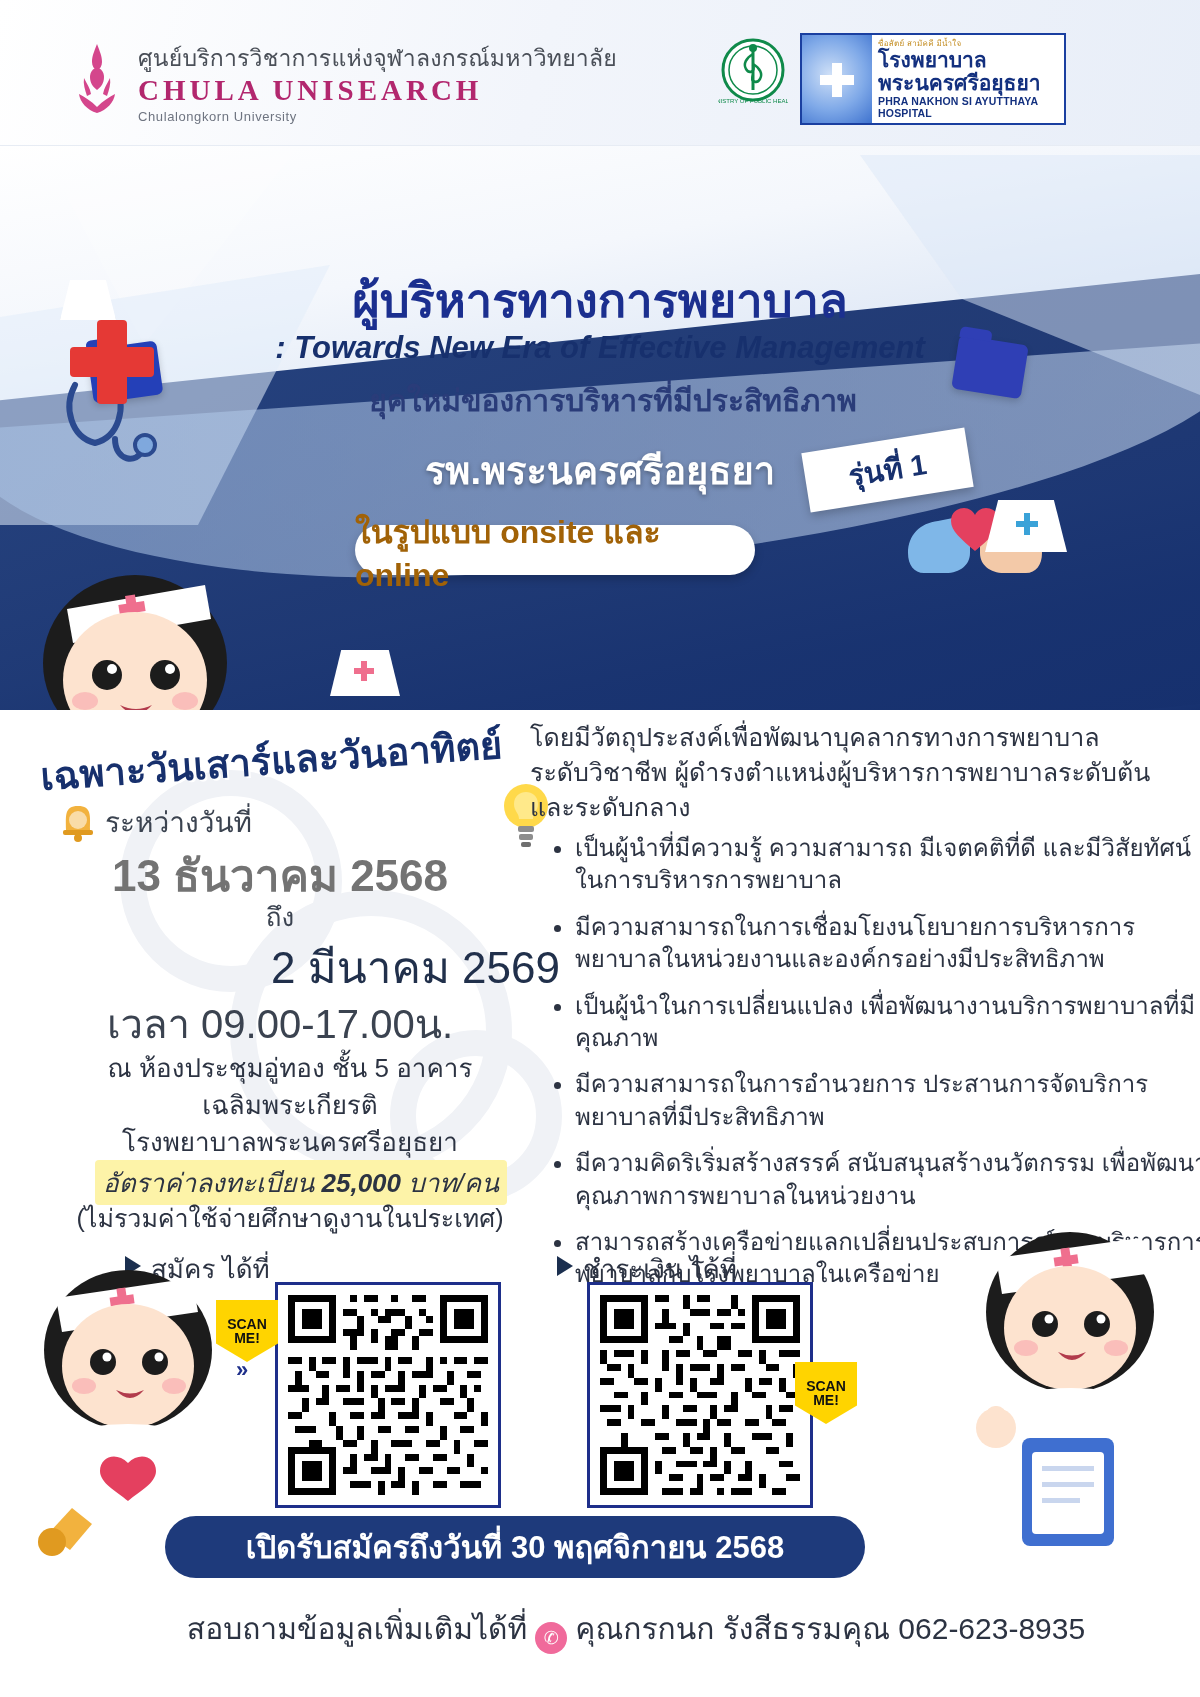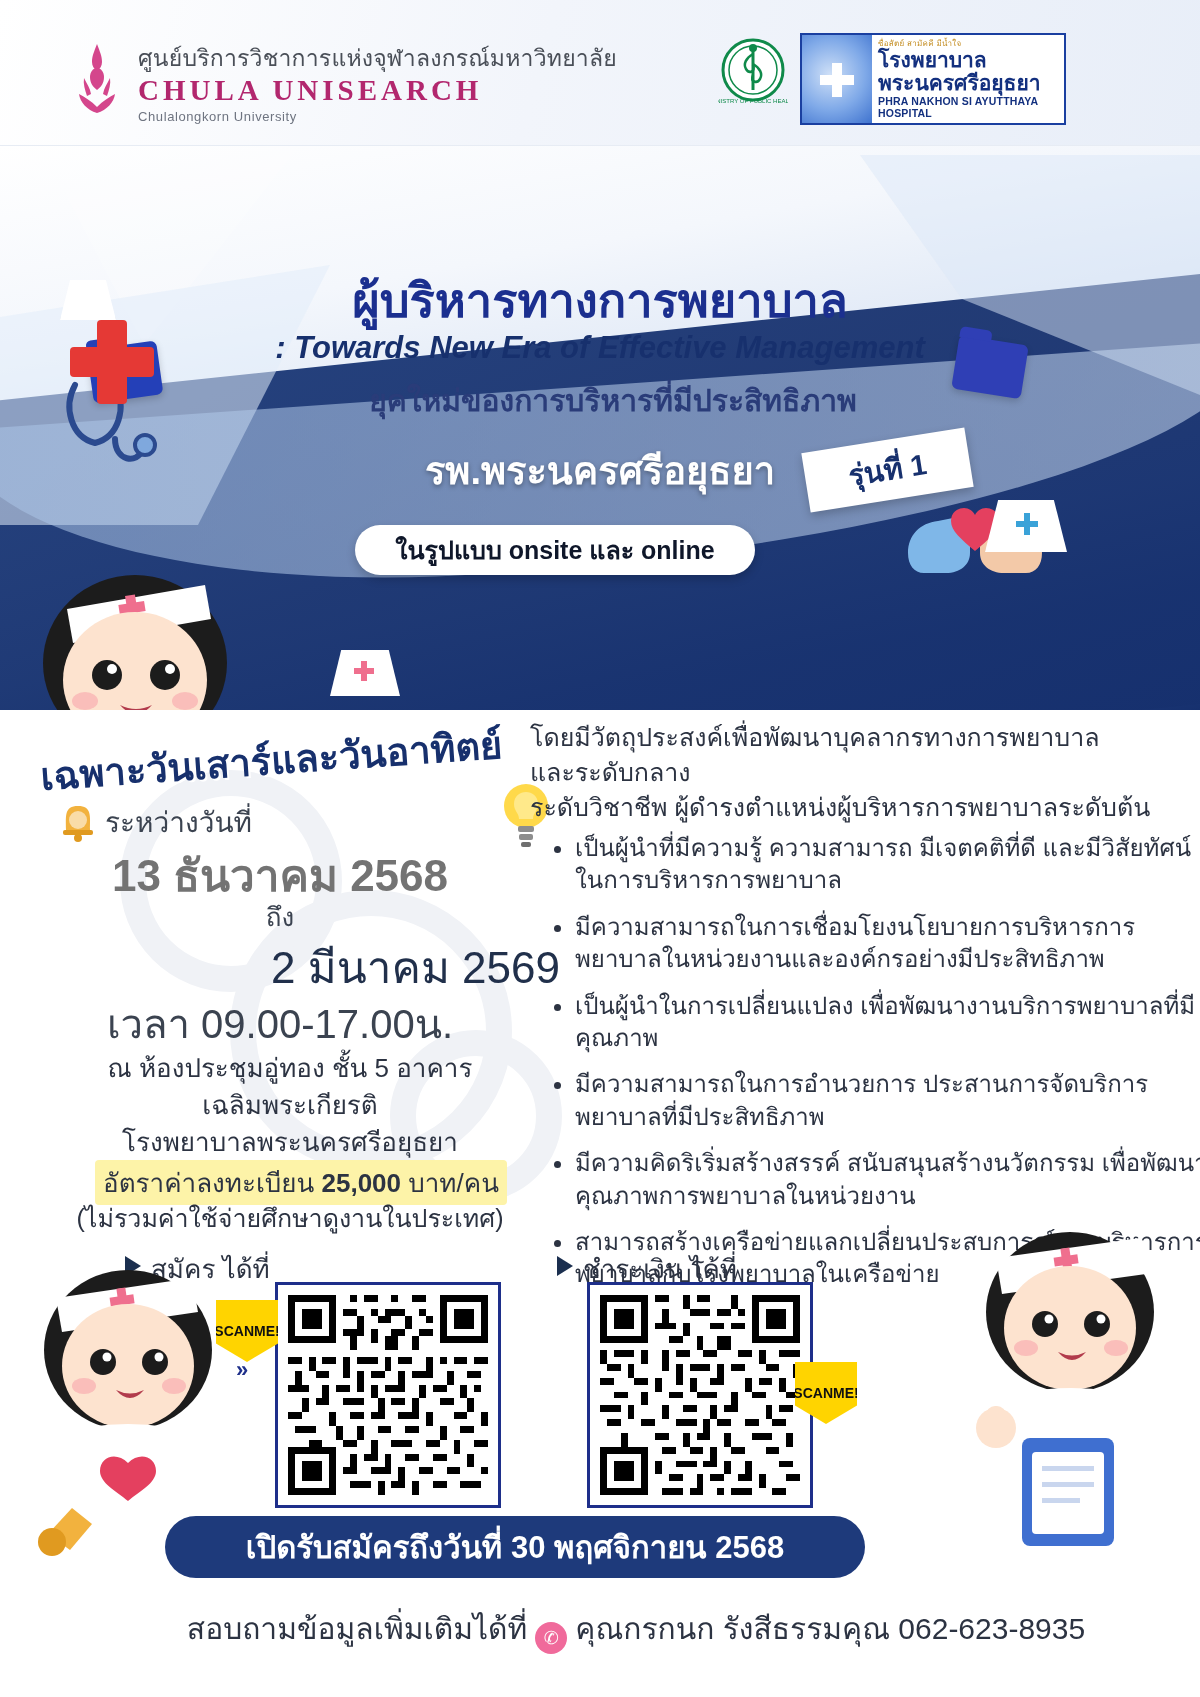--- a/index.html
+++ b/index.html
@@ -103,21 +103,21 @@
     box-shadow:0 4px 10px rgba(0,0,0,.22);z-index:6;
     display:flex;align-items:center;justify-content:center;
   }
   .batch-tag span{font-size:29px;font-weight:800;color:#17306d;}
   .mode-pill{
     position:absolute;left:355px;top:380px;width:400px;height:50px;
     background:#ffffff;border-radius:26px;z-index:6;
     display:flex;align-items:center;justify-content:center;
     box-shadow:0 4px 10px rgba(0,0,0,.2);
   }
-  .mode-pill span{font-size:25px;font-weight:700;color:#0f172a;}
+  .mode-pill span{font-size:32px;font-weight:700;color:#a16207;}
 
   
   .cross-icon{position:absolute;left:70px;top:175px;width:84px;height:84px;z-index:5;}
   .cross-icon:before,.cross-icon:after{content:"";position:absolute;background:#e53935;border-radius:4px;}
   .cross-icon:before{left:27px;top:0;width:30px;height:84px;}
   .cross-icon:after{left:0;top:27px;width:84px;height:30px;}
   .mini-hat{position:absolute;left:60px;top:135px;width:56px;height:40px;background:#fff;z-index:6;
     clip-path:polygon(0 100%,18% 0,82% 0,100% 100%);box-shadow:0 2px 4px rgba(0,0,0,.15);}
   .mini-hat:after{content:"";position:absolute;left:21px;top:10px;width:14px;height:14px;}
   .stetho{position:absolute;left:55px;top:230px;width:110px;height:110px;z-index:4;}
@@ -157,21 +157,21 @@
   .bell{position:absolute;left:58px;top:96px;width:40px;height:46px;}
   .bulb{position:absolute;left:500px;top:80px;width:52px;height:70px;}
 
   .between-label{position:absolute;left:105px;top:100px;font-size:28px;color:#3b4350;}
   .date1{position:absolute;left:0;top:140px;width:560px;text-align:center;font-size:44px;font-weight:800;color:#737373;}
   .to-label{position:absolute;left:0;top:196px;width:560px;text-align:center;font-size:26px;color:#3b4350;}
   .date2{position:absolute;left:0;top:232px;width:560px;text-align:right;font-size:44px;font-weight:400;color:#21304b;}
   .time-line{position:absolute;left:0;top:292px;width:560px;text-align:center;font-size:40px;color:#3b4350;}
   .venue{position:absolute;left:20px;top:350px;width:540px;text-align:center;font-size:26px;color:#2c3342;line-height:1.42;}
   .fee-line{position:absolute;left:95px;top:460px;width:400px;text-align:center;font-size:26px;color:#2c3342;
-    background:#fdf3a8;padding:2px 6px;border-radius:4px;}
+    background:#fdf3a8;padding:2px 6px;border-radius:4px;font-style:italic;}
   .fee-amount{font-weight:800;}
   .fee-note{position:absolute;left:20px;top:498px;width:540px;text-align:center;font-size:25px;color:#2c3342;}
 
   .apply-label{position:absolute;left:125px;top:548px;font-size:26px;color:#2c3342;}
   .pay-label{position:absolute;left:557px;top:548px;font-size:26px;color:#2c3342;}
   .tri{display:inline-block;width:0;height:0;border-left:16px solid #1b2f4f;border-top:10px solid transparent;border-bottom:10px solid transparent;margin-right:10px;vertical-align:2px;}
 
   
   .objective{
     position:absolute;left:530px;top:20px;width:650px;
@@ -179,21 +179,21 @@
   }
   .bullets{position:absolute;left:545px;top:132px;width:640px;margin:0;padding:0 0 0 30px;}
   .bullets li{font-size:24px;color:#2c3342;line-height:1.35;margin-bottom:14px;}
 
   
   .qr-box{position:absolute;border:3px solid #1e2f8a;background:#ffffff;padding:10px;}
   .qr-left{left:275px;top:582px;width:200px;height:200px;}
   .qr-right{left:587px;top:582px;width:200px;height:200px;}
   .qr-canvas{width:100%;height:100%;}
   .scan-badge{position:absolute;width:62px;height:62px;background:#ffd400;
-    display:flex;flex-direction:row;align-items:center;justify-content:center;line-height:1;}
+    display:flex;flex-direction:column;align-items:center;justify-content:center;line-height:1;}
   .scan-badge span{font-size:14px;font-weight:800;color:#111;}
   .scan-l{left:216px;top:600px;clip-path:polygon(0 0,100% 0,100% 70%,50% 100%,0 70%);}
   .scan-r{left:795px;top:662px;clip-path:polygon(0 0,100% 0,100% 70%,50% 100%,0 70%);}
   .chev{position:absolute;left:236px;top:657px;font-size:22px;color:#1e2f8a;font-weight:800;}
 
   .nurse-bl{position:absolute;left:10px;top:558px;width:240px;height:330px;}
   .nurse-br{position:absolute;left:930px;top:520px;width:260px;height:360px;}
 
   .deadline{
     position:absolute;left:165px;top:816px;width:700px;height:62px;
@@ -374,22 +374,22 @@
 
     <div class="apply-label">
       <span class="tri"></span><span>สมัคร ได้ที่</span>
     </div>
     <div class="pay-label">
       <span class="tri"></span><span>ชำระเงิน ได้ที่</span>
     </div>
 
     <div class="objective">
       <div>โดยมีวัตถุประสงค์เพื่อพัฒนาบุคลากรทางการพยาบาล</div>
+      <div>ระดับวิชาชีพ ผู้ดำรงตำแหน่งผู้บริหารการพยาบาลระดับต้น</div>
       <div>และระดับกลาง</div>
-      <div>ระดับวิชาชีพ ผู้ดำรงตำแหน่งผู้บริหารการพยาบาลระดับต้น</div>
     </div>
 
     <ul class="bullets">
       <li>เป็นผู้นำที่มีความรู้ ความสามารถ มีเจตคติที่ดี และมีวิสัยทัศน์ในการบริหารการพยาบาล</li>
       <li>มีความสามารถในการเชื่อมโยงนโยบายการบริหารการพยาบาลในหน่วยงานและองค์กรอย่างมีประสิทธิภาพ</li>
       <li>เป็นผู้นำในการเปลี่ยนแปลง เพื่อพัฒนางานบริการพยาบาลที่มีคุณภาพ</li>
       <li>มีความสามารถในการอำนวยการ ประสานการจัดบริการพยาบาลที่มีประสิทธิภาพ</li>
       <li>มีความคิดริเริ่มสร้างสรรค์ สนับสนุนสร้างนวัตกรรม เพื่อพัฒนาคุณภาพการพยาบาลในหน่วยงาน</li>
       <li>สามารถสร้างเครือข่ายแลกเปลี่ยนประสบการณ์การบริหารการพยาบาลกับโรงพยาบาลในเครือข่าย</li>
     </ul>

